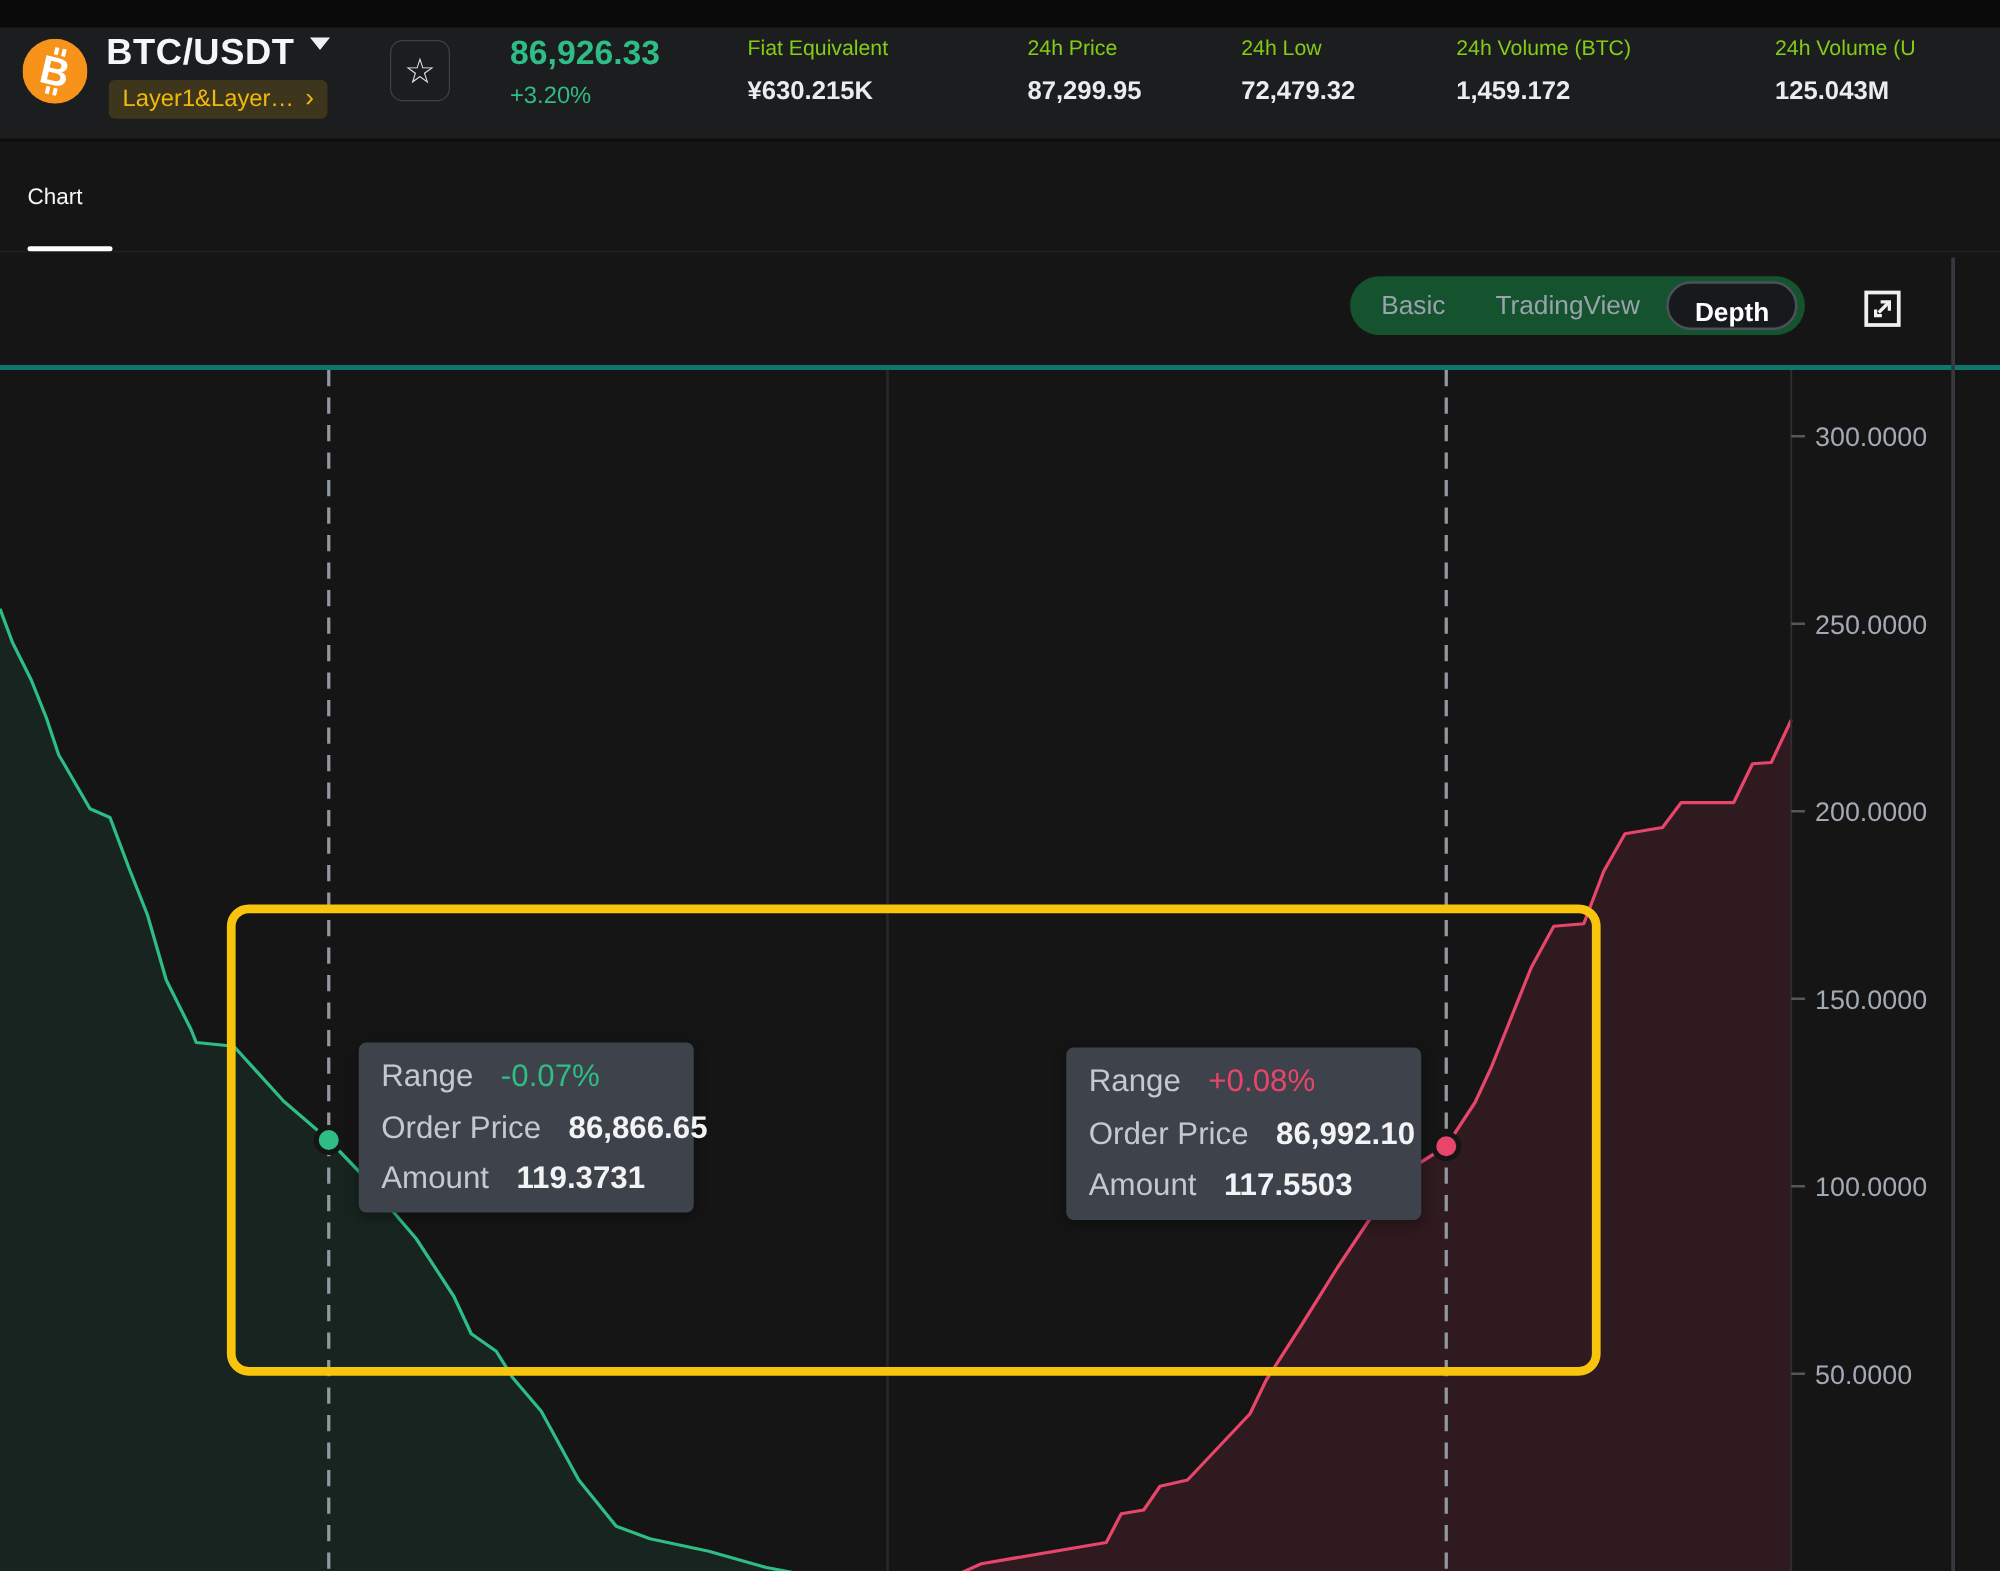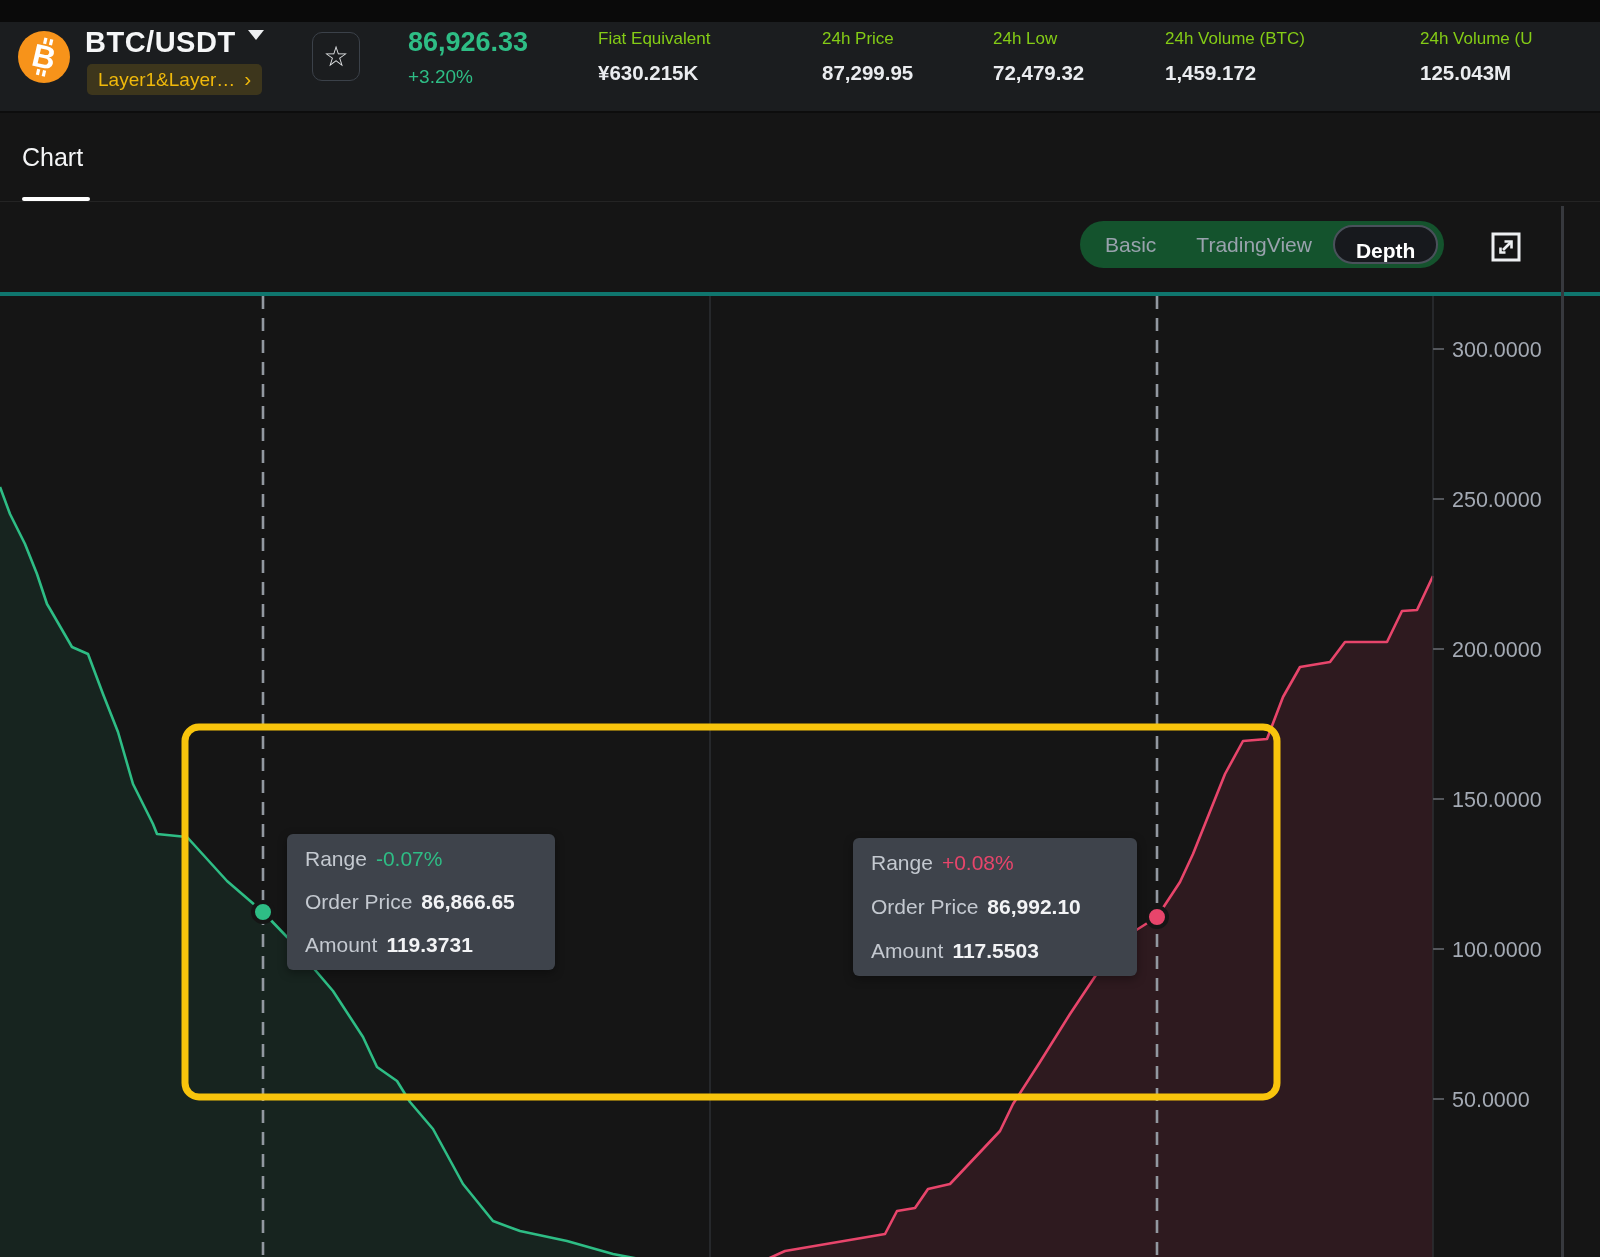--- a/index.html
+++ b/index.html
@@ -26,21 +26,21 @@
   .change { color:var(--bid); font-size:19px; margin-top:8px; }
   .stat { position:absolute; top:0; height:91px; white-space:nowrap; }
   .stat-label { position:absolute; top:7px; font-size:17px; color:#84cc16; }
   .stat-value { position:absolute; top:39px; font-size:20.5px; font-weight:700; color:#eaecef; }
 
   
   .tabs { position:absolute; left:0; top:113px; width:1600px; height:89px; background:#151515; border-bottom:1px solid #242424; }
   .tab { position:absolute; top:0; height:88px; display:flex; align-items:center; cursor:pointer; }
   .tab-chart { left:22px; }
   .tab-token { left:132px; }
-  .tab span { font-size:25px; color:#878f9b; }
+  .tab span { font-size:18px; color:#878f9b; }
   .tab.active span { color:#f4f5f6; font-weight:500; }
   .tab-underline { position:absolute; left:0; bottom:0; width:68px; height:4px; background:#ffffff; border-radius:2px; }
 
   
   .controls { position:absolute; left:0; top:202px; width:1600px; height:90px; background:#151515; }
   .segmented { position:absolute; left:1080px; top:19px; height:47px; display:flex; align-items:center; gap:2px;
                background:#14532d; border-radius:24px; padding:0 6px; }
   .seg-btn { background:transparent; border:none; color:#99a2ad; font-size:21px; padding:0 19px; height:100%; cursor:pointer; font-family:inherit; }
   .seg-btn.selected { background:#17191d; border:2px solid #4a515b; border-radius:20px; height:39px; color:#ffffff; font-weight:700; padding:12px 21px; }
   .fs-btn { position:absolute; left:1490px; top:29px; width:32px; height:32px; background:transparent; border:none; cursor:pointer; padding:0; }
@@ -61,21 +61,21 @@
   .dot-bid { fill:var(--bid); stroke:#151515; stroke-width:4; }
   .dot-ask { fill:var(--ask); stroke:#151515; stroke-width:4; }
   .v-divider { position:absolute; left:1561px; top:-90px; width:3px; height:1055px; background:#37393e; }
 
   
   .tooltip { position:absolute; background:#3e434b; border-radius:6px; padding:13px 18px;
              display:flex; flex-direction:column; justify-content:space-between;
              box-shadow:0 3px 10px rgba(0,0,0,.35); }
   .tooltip-bid { left:287px; top:538px; width:268px; height:136px; }
   .tooltip-ask { left:853px; top:542px; width:284px; height:138px; }
-  .tt-row { display:flex; align-items:baseline; gap:9px; font-size:21px; white-space:nowrap; }
+  .tt-row { display:flex; align-items:baseline; gap:22px; font-size:25px; white-space:nowrap; }
   .tt-label { color:#c4c9d0; }
   .tt-num { color:#f2f3f5; font-weight:700; }
   .tt-green { color:var(--bid); }
   .tt-red { color:var(--ask); }
 </style>
 </head>
 <body>
 
 <div class="page" style="--bid: #2EBD85; --ask: #E8456B; --yellow: #F8C40C; --brand: #F0B90B;">
 

